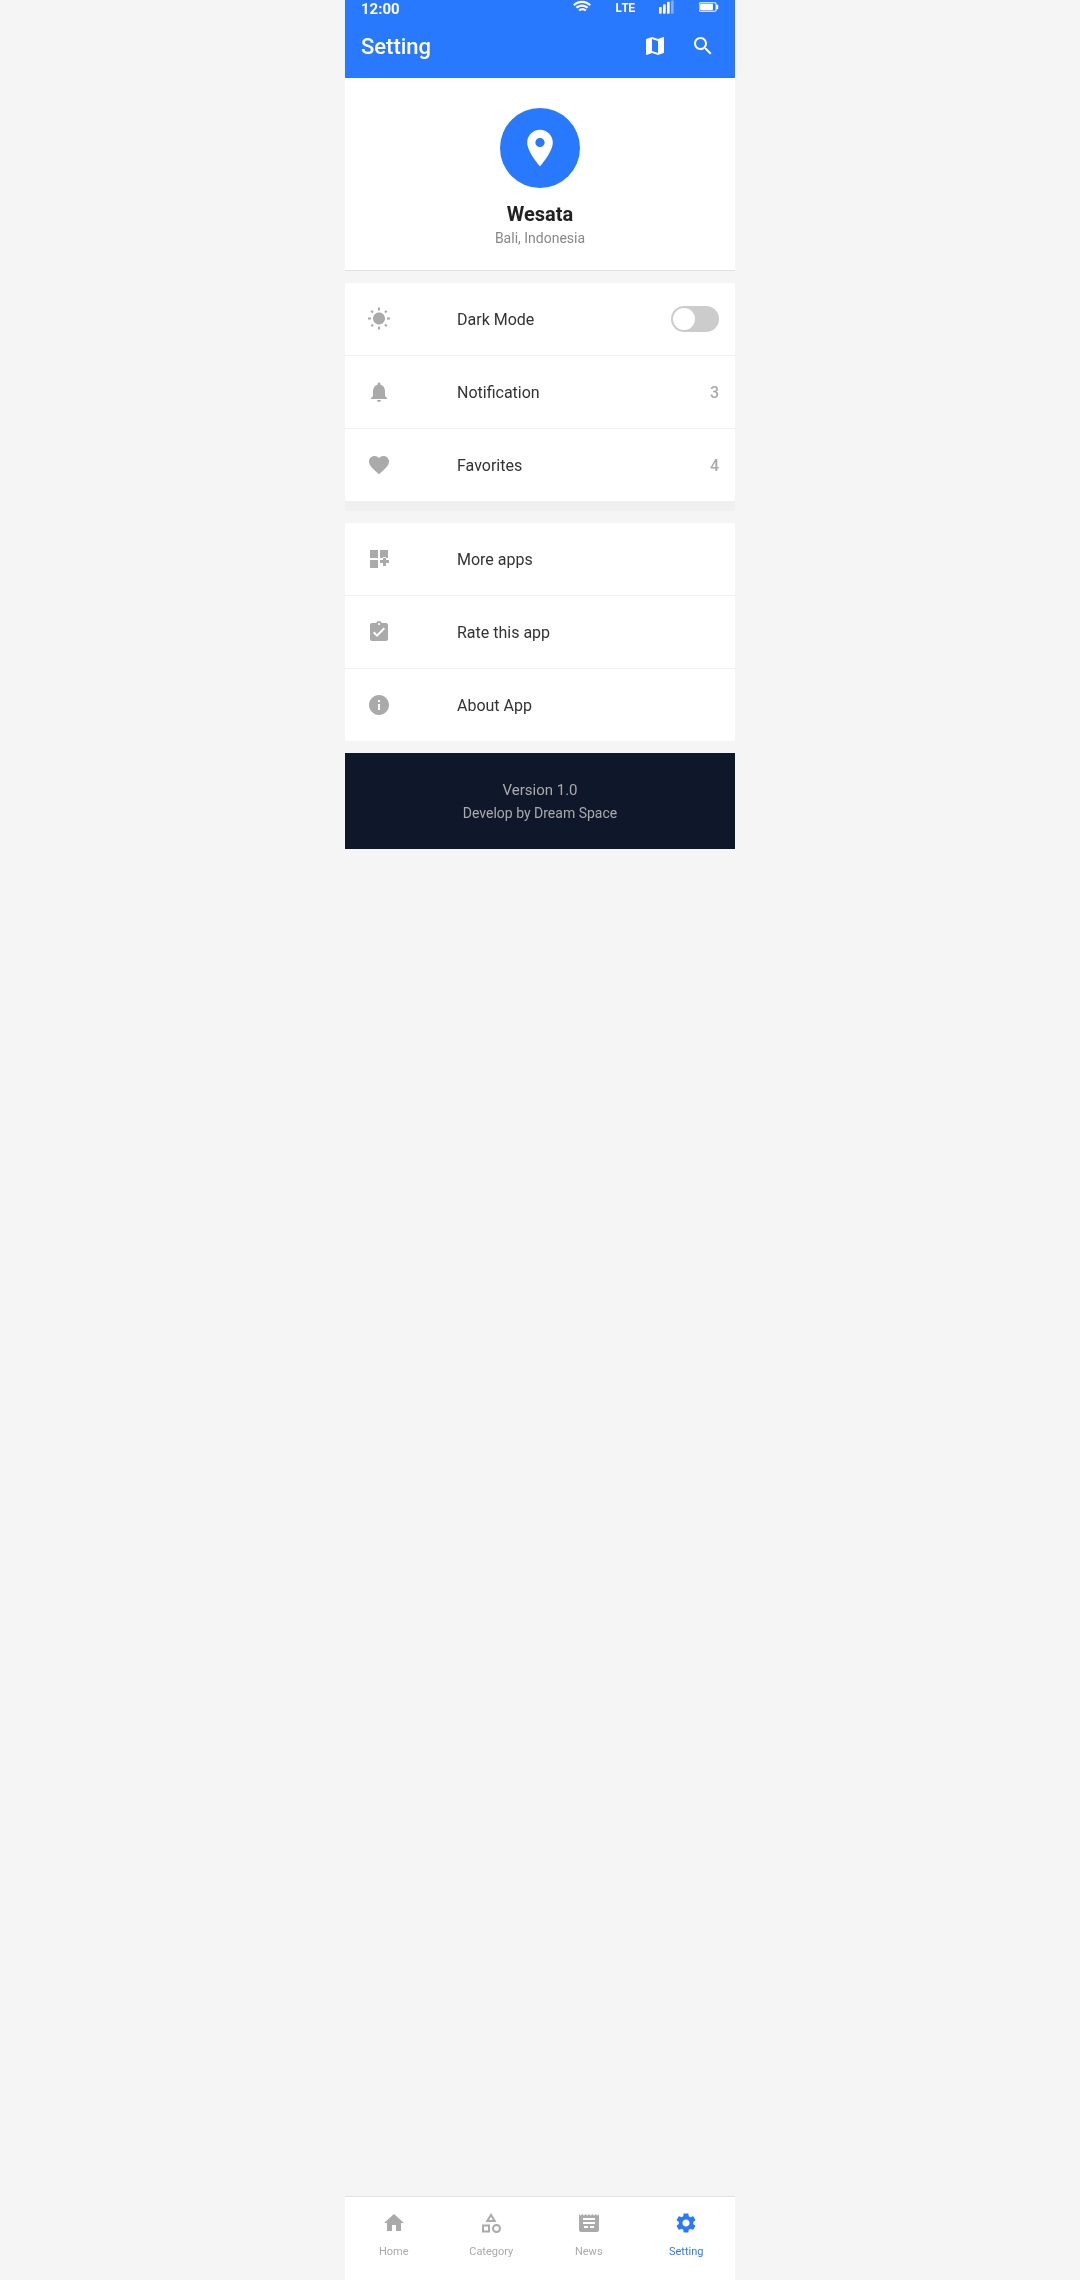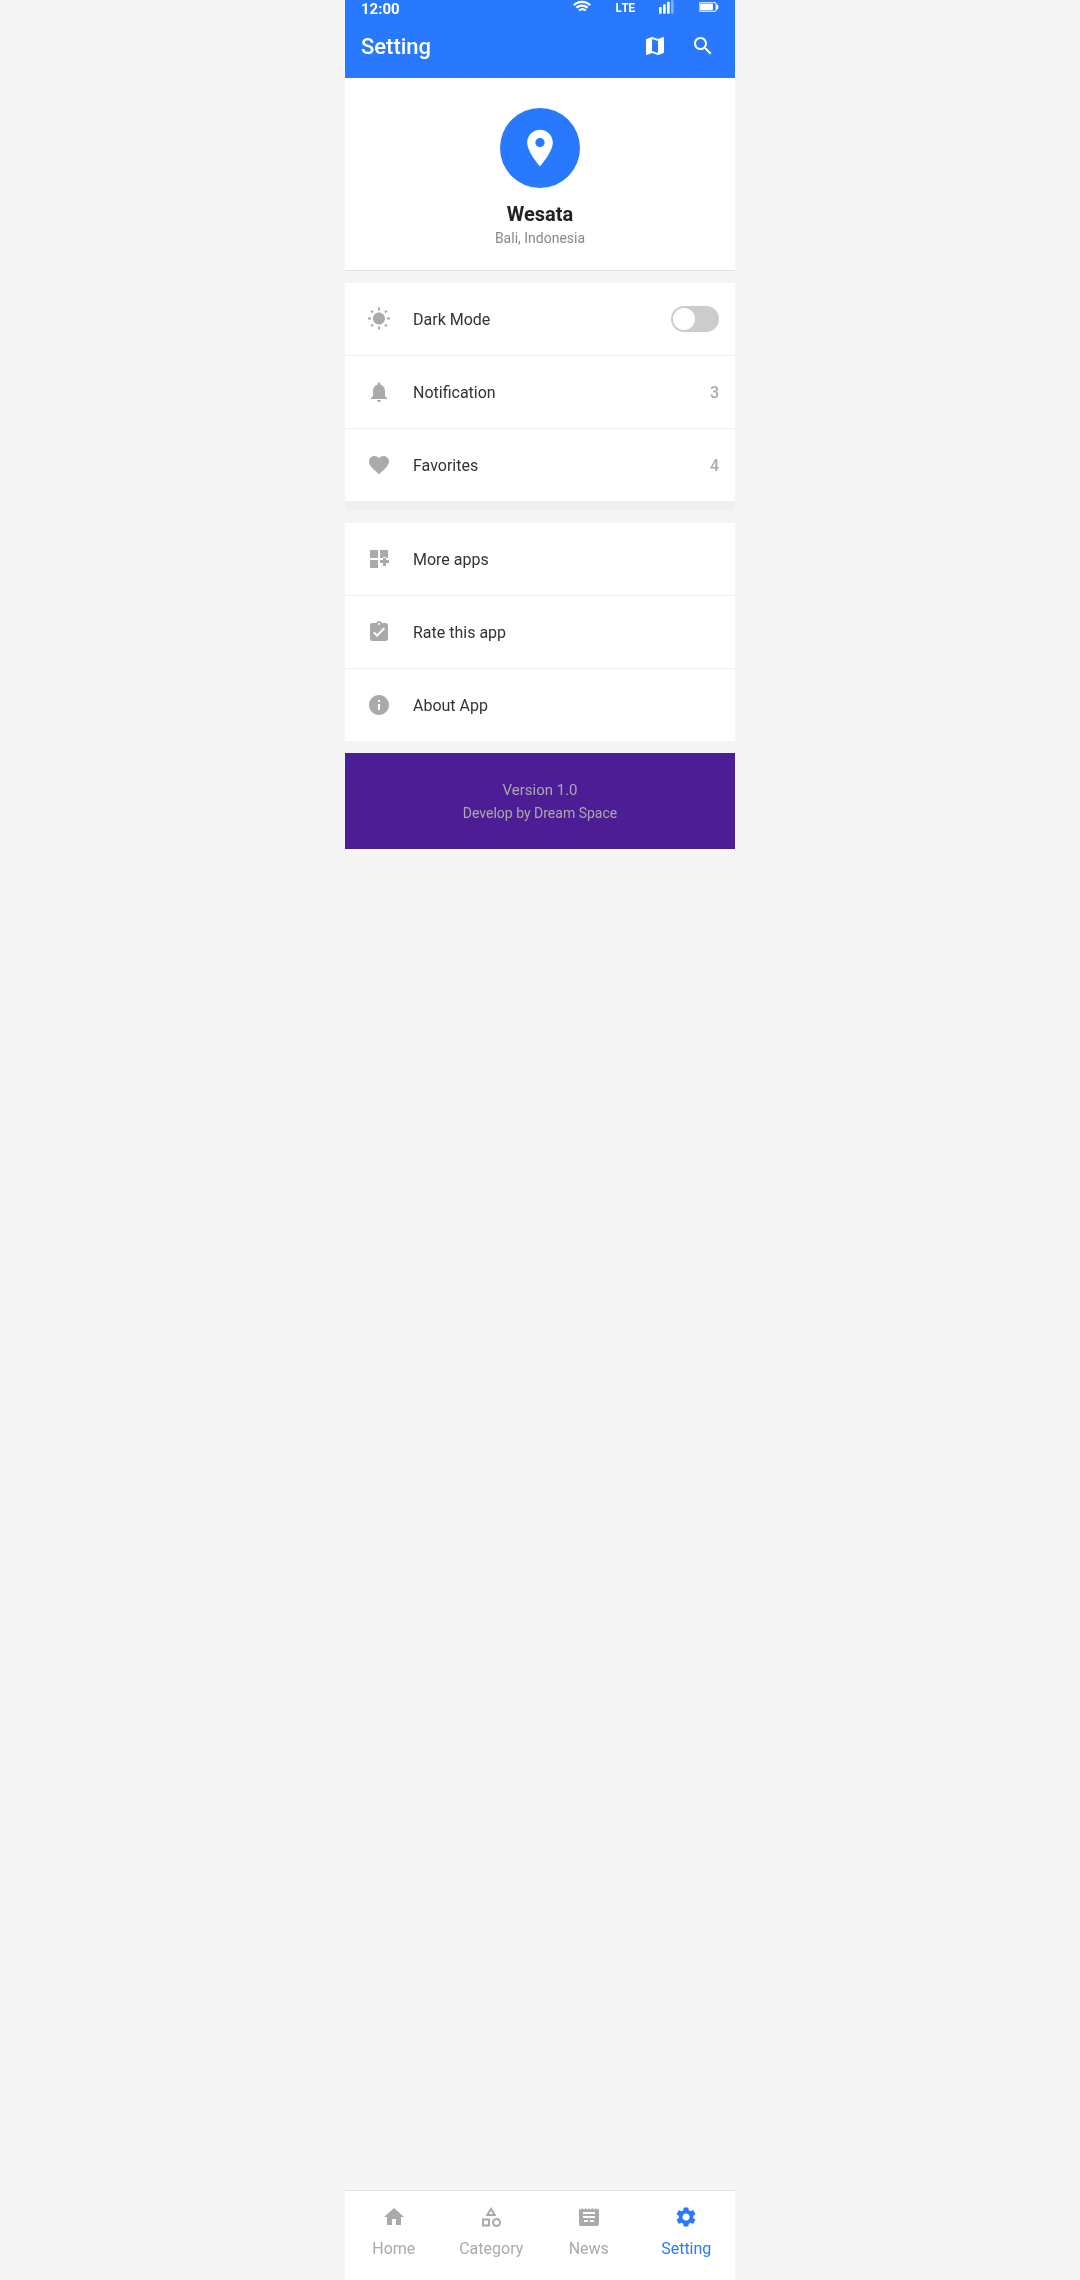--- a/index.html
+++ b/index.html
@@ -101,20 +101,21 @@
       background: white;
       margin-top: 12px;
     }
     .settings-item {
       display: flex;
       align-items: center;
       padding: 18px 16px;
       border-bottom: 1px solid #f0f0f0;
       cursor: pointer;
       background: white;
+      gap: 44px;
     }
     .settings-item:last-child {
       border-bottom: none;
     }
     .settings-item-icon {
       width: 36px;
       height: 36px;
       display: flex;
       align-items: center;
       justify-content: center;
@@ -161,21 +162,21 @@
       height: 10px;
       background: #f0f0f0;
     }
 
     
     .version-section {
       padding: 28px 16px;
       display: flex;
       flex-direction: column;
       align-items: center;
-      background: #4c1d95;
+      background: #0f172a;
       margin-top: 12px;
     }
     .version-text {
       font-size: 15px;
       color: #aaa;
       margin-bottom: 6px;
     }
     .develop-text {
       font-size: 14px;
       color: #aaa;
@@ -206,21 +207,21 @@
       padding: 4px 0;
     }
     .nav-item-icon {
       font-size: 24px;
       color: #aaa;
     }
     .nav-item-icon.active {
       color: #2979ff;
     }
     .nav-item-label {
-      font-size: 16px;
+      font-size: 11px;
       color: #aaa;
     }
     .nav-item-label.active {
       color: #2979ff;
     }
 
     .spacer-bottom { height: 80px; }
   </style>
 </head>
 <body>

